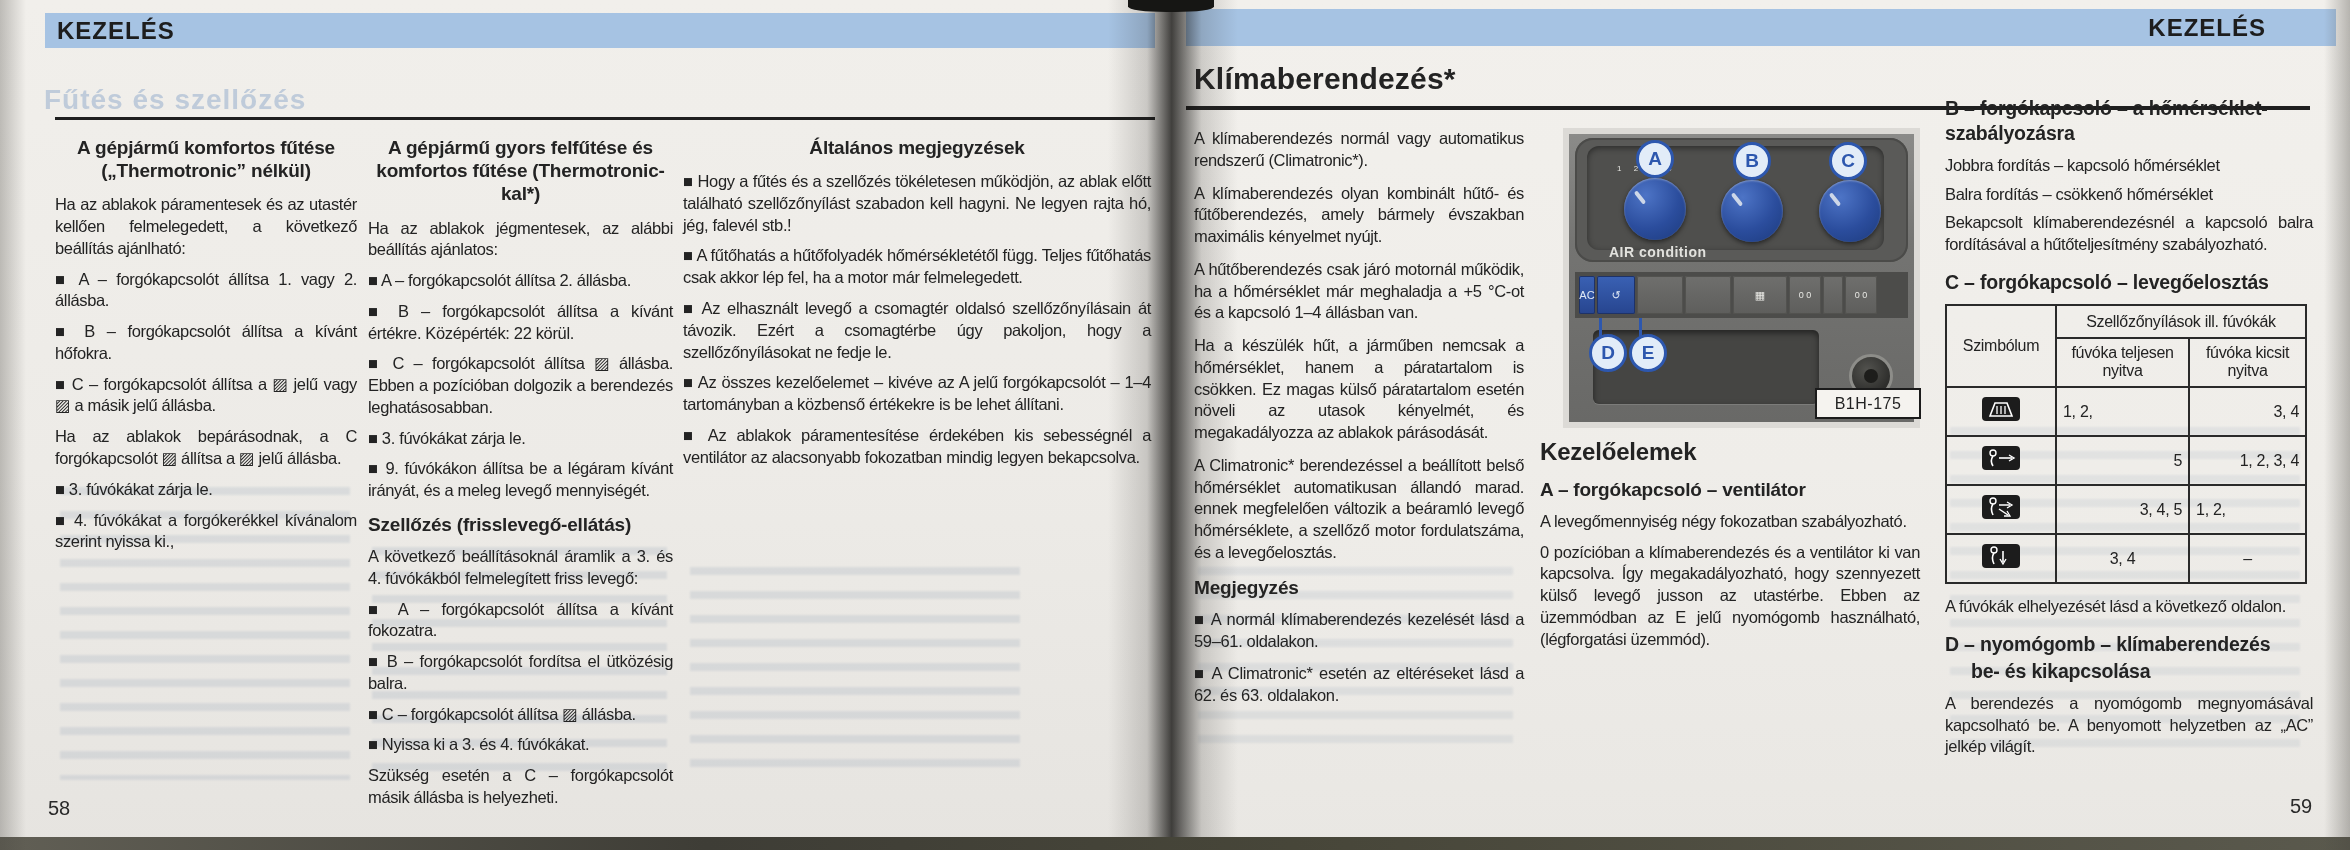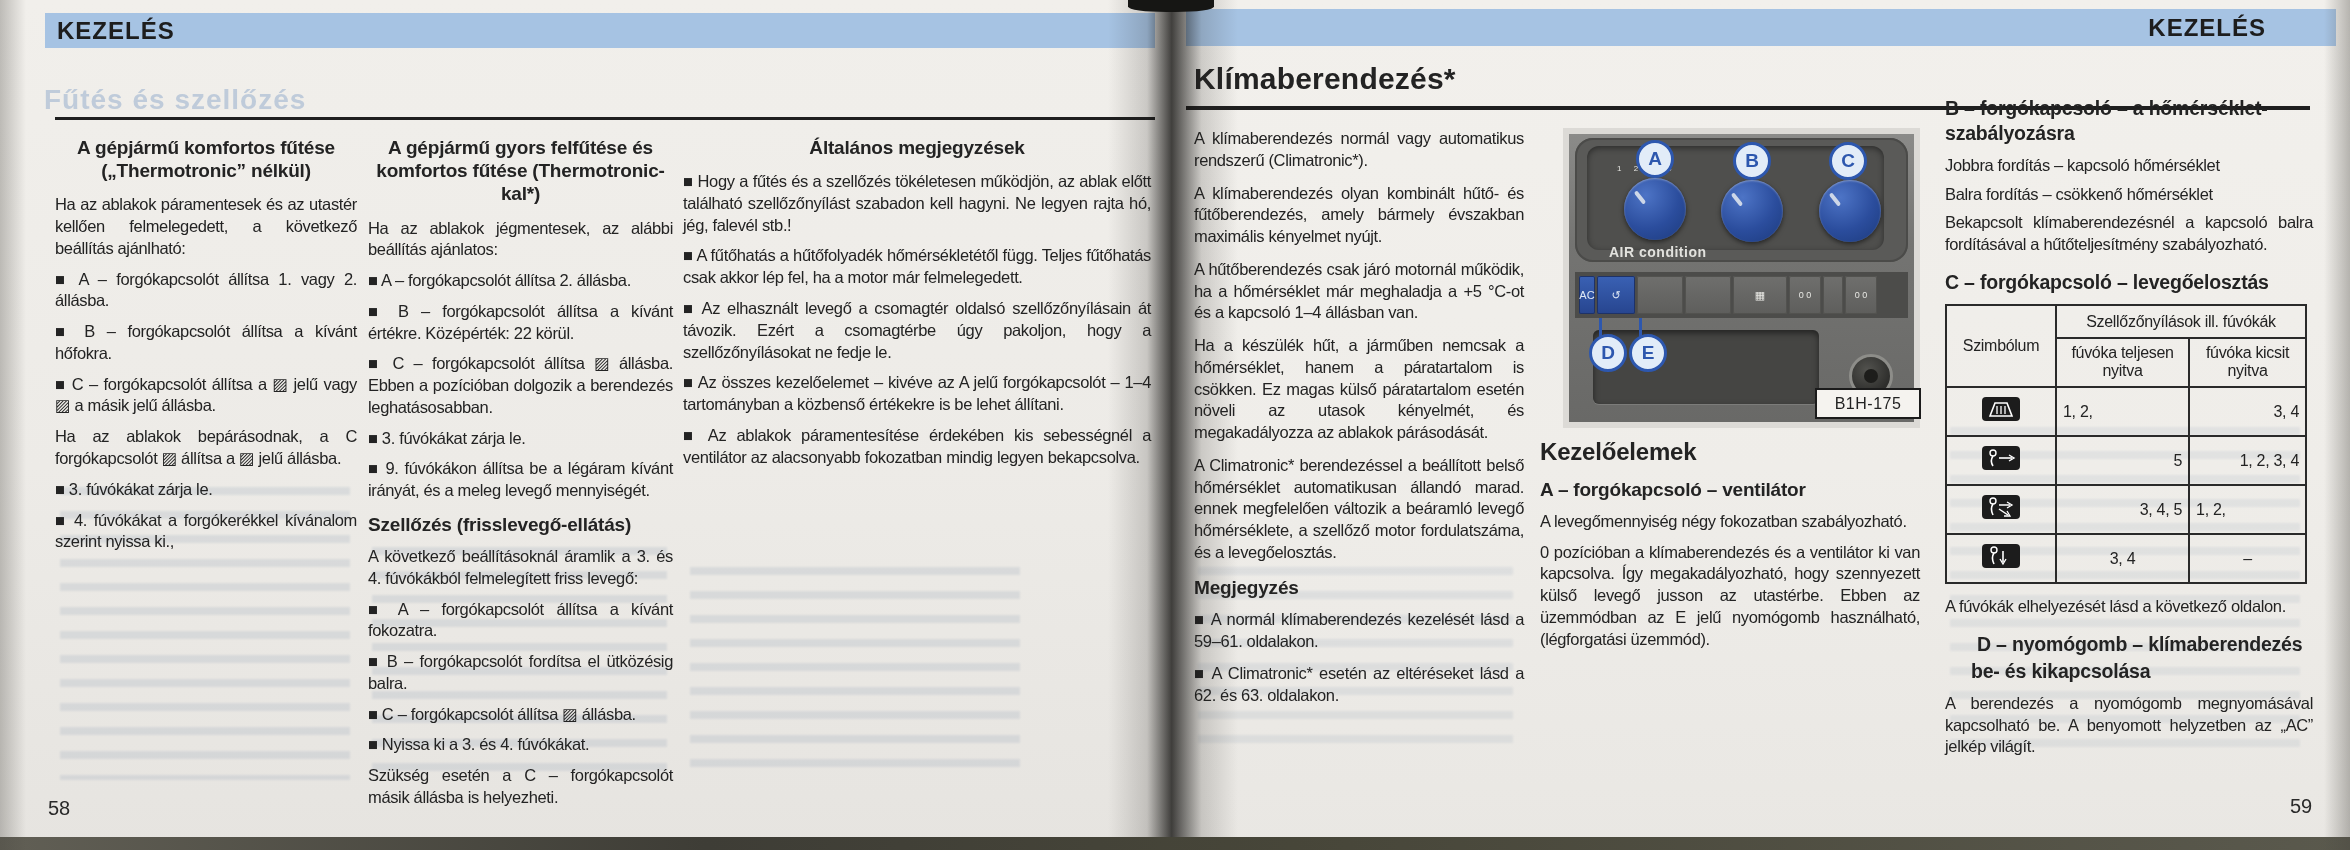--- a/index.html
+++ b/index.html
@@ -306,21 +306,21 @@
               </svg>
         </span>
       </td>
       <td class="ac">3, 4</td>
       <td class="ac">–</td>
     </tr>
   </tbody>
     </table>
 
   <p>A fúvókák elhelyezését lásd a következő oldalon.</p>
-  <p class="hdr hdr2" style="margin-bottom:2px;margin-left:32px;">D – nyomógomb – klímaberendezés</p>
+  <p class="hdr hdr2" style="margin-bottom:2px;">D – nyomógomb – klímaberendezés</p>
   <p class="hdr d-indent">be- és kikapcsolása</p>
   <p>A berendezés a nyomógomb megnyomásával kapcsolható be. A benyomott helyzetben az „AC” jelkép világít.</p>
 </div>
 
 <div class="page-num pn-left">58</div>
 <div class="page-num pn-right">59</div>
 
 <div class="gutter"></div>
 <div class="gutter-top-notch"></div>
 <div class="bottom-edge"></div>

